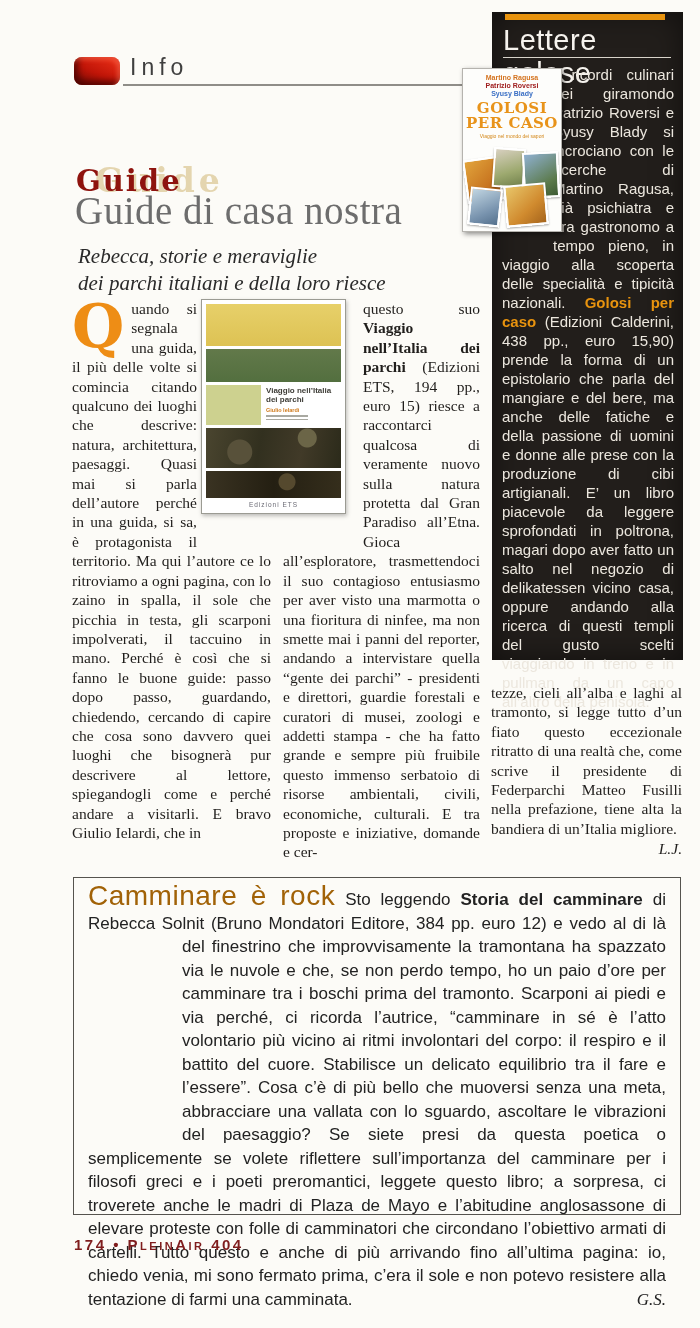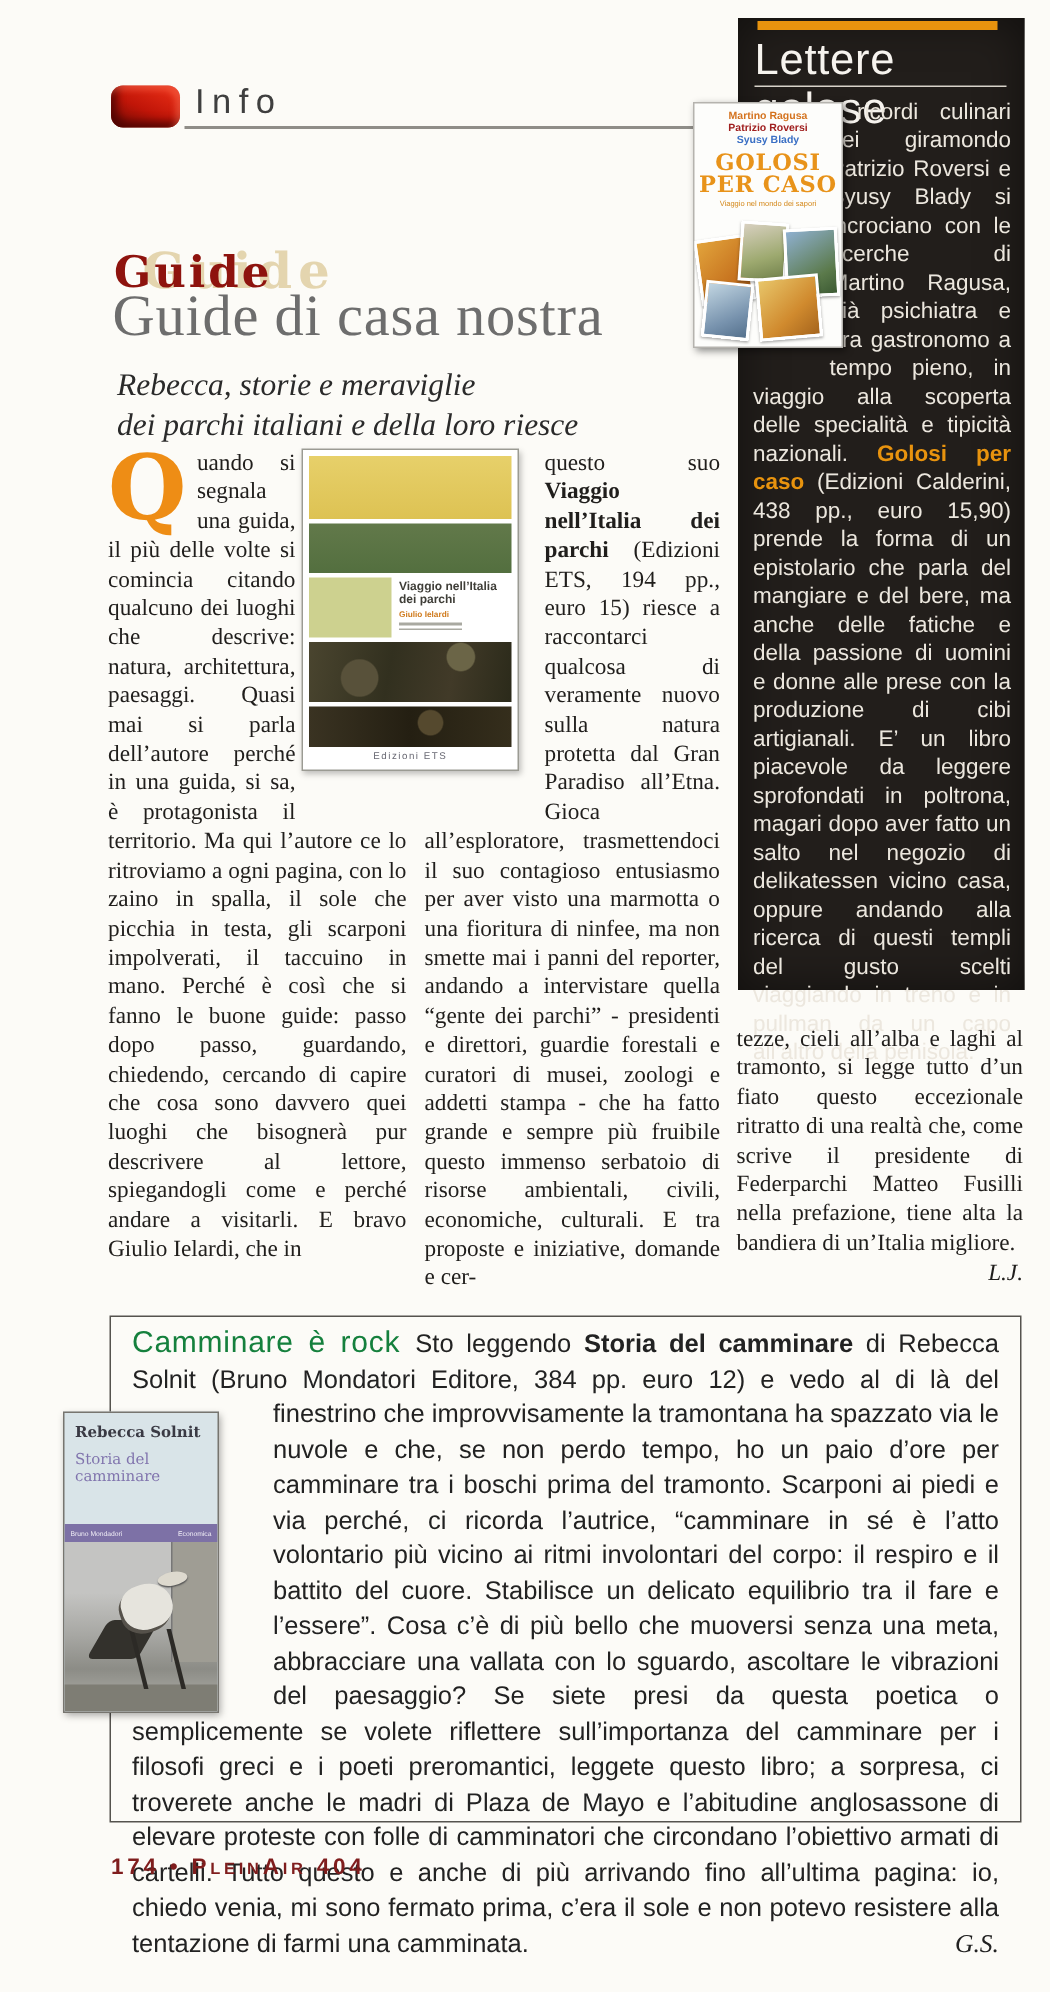--- a/index.html
+++ b/index.html
@@ -85,21 +85,21 @@
        background:linear-gradient(150deg,#8fb0d0,#5b7a4b 70%,#3c5a33);}
   .ph4{left:6px;top:46px;width:28px;height:34px;transform:rotate(6deg);
        background:linear-gradient(150deg,#c2d6e2,#7792ad 65%,#54708c);}
   .ph5{left:42px;top:42px;width:38px;height:38px;transform:rotate(-5deg);
        background:linear-gradient(140deg,#e8c66a,#d08a2e 60%,#a5641c);}
   
   .walkbox{position:absolute;left:73px;top:877px;width:608px;height:338px;
     border:1.5px solid #55534e;box-sizing:border-box;}
   .wb-body{padding:6px 14px 0 14px;font-family:"Liberation Sans",sans-serif;font-size:17px;
     line-height:23.5px;text-align:justify;color:#222;}
-  .wb-title{font-size:20px;color:#15803d;margin-right:10px;letter-spacing:.5px;}
+  .wb-title{font-size:28px;color:#a16207;margin-right:10px;letter-spacing:.5px;}
   .wb-spacer{float:left;width:94px;height:200px;}
   .wb-sig{float:right;font-style:italic;font-family:"Liberation Serif",serif;}
   
   .cover-solnit{position:absolute;left:42px;top:941px;width:104px;height:201px;background:#d9e4e8;
     border:1px solid #77756f;box-shadow:1px 2px 5px rgba(0,0,0,.35);box-sizing:border-box;overflow:hidden;}
   .cs-top{height:74px;padding:8px 7px 0 7px;box-sizing:border-box;}
   .cs-author{font-family:"DejaVu Serif",serif;font-size:10px;font-weight:bold;color:#3a3a44;}
   .cs-title{font-family:"DejaVu Serif",serif;font-size:10px;color:#8074ad;margin-top:7px;}
   .cs-band{height:12px;background:#7d71a6;display:flex;justify-content:space-between;
     align-items:center;padding:0 4px;font-family:"Liberation Sans",sans-serif;font-size:4.5px;color:#efecf5;}
@@ -201,34 +201,16 @@
     <span>tezze, cieli all’alba e laghi al tramonto, si legge tutto d’un fiato questo eccezionale ritratto di una realtà che, come scrive il presidente di Federparchi Matteo Fusilli nella prefazione, tiene alta la bandiera di un’Italia migliore.</span>
     <div class="sig">L.J.</div>
   </div>
 
   <div class="walkbox">
     <div class="wb-body">
       <span class="wb-title">Camminare è rock</span><span>Sto leggendo </span><b class="bk">Storia del camminare</b><span> di Rebecca Solnit (Bruno Mondatori Editore, 384 pp. euro 12) e vedo al di là del finestrino che improvvisamente la</span><span class="wb-spacer"></span><span> tramontana ha spazzato via le nuvole e che, se non perdo tempo, ho un paio d’ore per camminare tra i boschi prima del tramonto. Scarponi ai piedi e via perché, ci ricorda l’autrice, “camminare in sé è l’atto volontario più vicino ai ritmi involontari del corpo: il respiro e il battito del cuore. Stabilisce un delicato equilibrio tra il fare e l’essere”. Cosa c’è di più bello che muoversi senza una meta, abbracciare una vallata con lo sguardo, ascoltare le vibrazioni del paesaggio? Se siete presi da questa poetica o semplicemente se volete riflettere sull’importanza del camminare per i filosofi greci e i poeti preromantici, leggete questo libro; a sorpresa, ci troverete anche le madri di Plaza de Mayo e l’abitudine anglosassone di elevare proteste con folle di camminatori che circondano l’obiettivo armati di cartelli. Tutto questo e anche di più arrivando fino all’ultima pagina: io, chiedo venia, mi sono fermato prima, c’era il sole e non potevo resistere alla tentazione di farmi una camminata.</span><span class="wb-sig">G.S.</span>
     </div>
   </div>
 
-  <div class="cover-solnit">
-    <div class="cs-top">
-      <div class="cs-author">Rebecca Solnit</div>
-      <div class="cs-title">Storia del camminare</div>
-    </div>
-    <div class="cs-band">
-      <span>Bruno Mondadori</span>
-      <span>Economica</span>
-    </div>
-    <div class="cs-photo">
-      <div class="cs-wall"></div>
-      <div class="cs-ground"></div>
-      <div class="cs-legs"></div>
-      <div class="cs-chair"></div>
-      <div class="cs-figure"></div>
-      <div class="cs-hat"></div>
-    </div>
-  </div>
 
   <div class="footer">174 • PleinAir 404</div>
 
 </div>
 
 </body></html>

